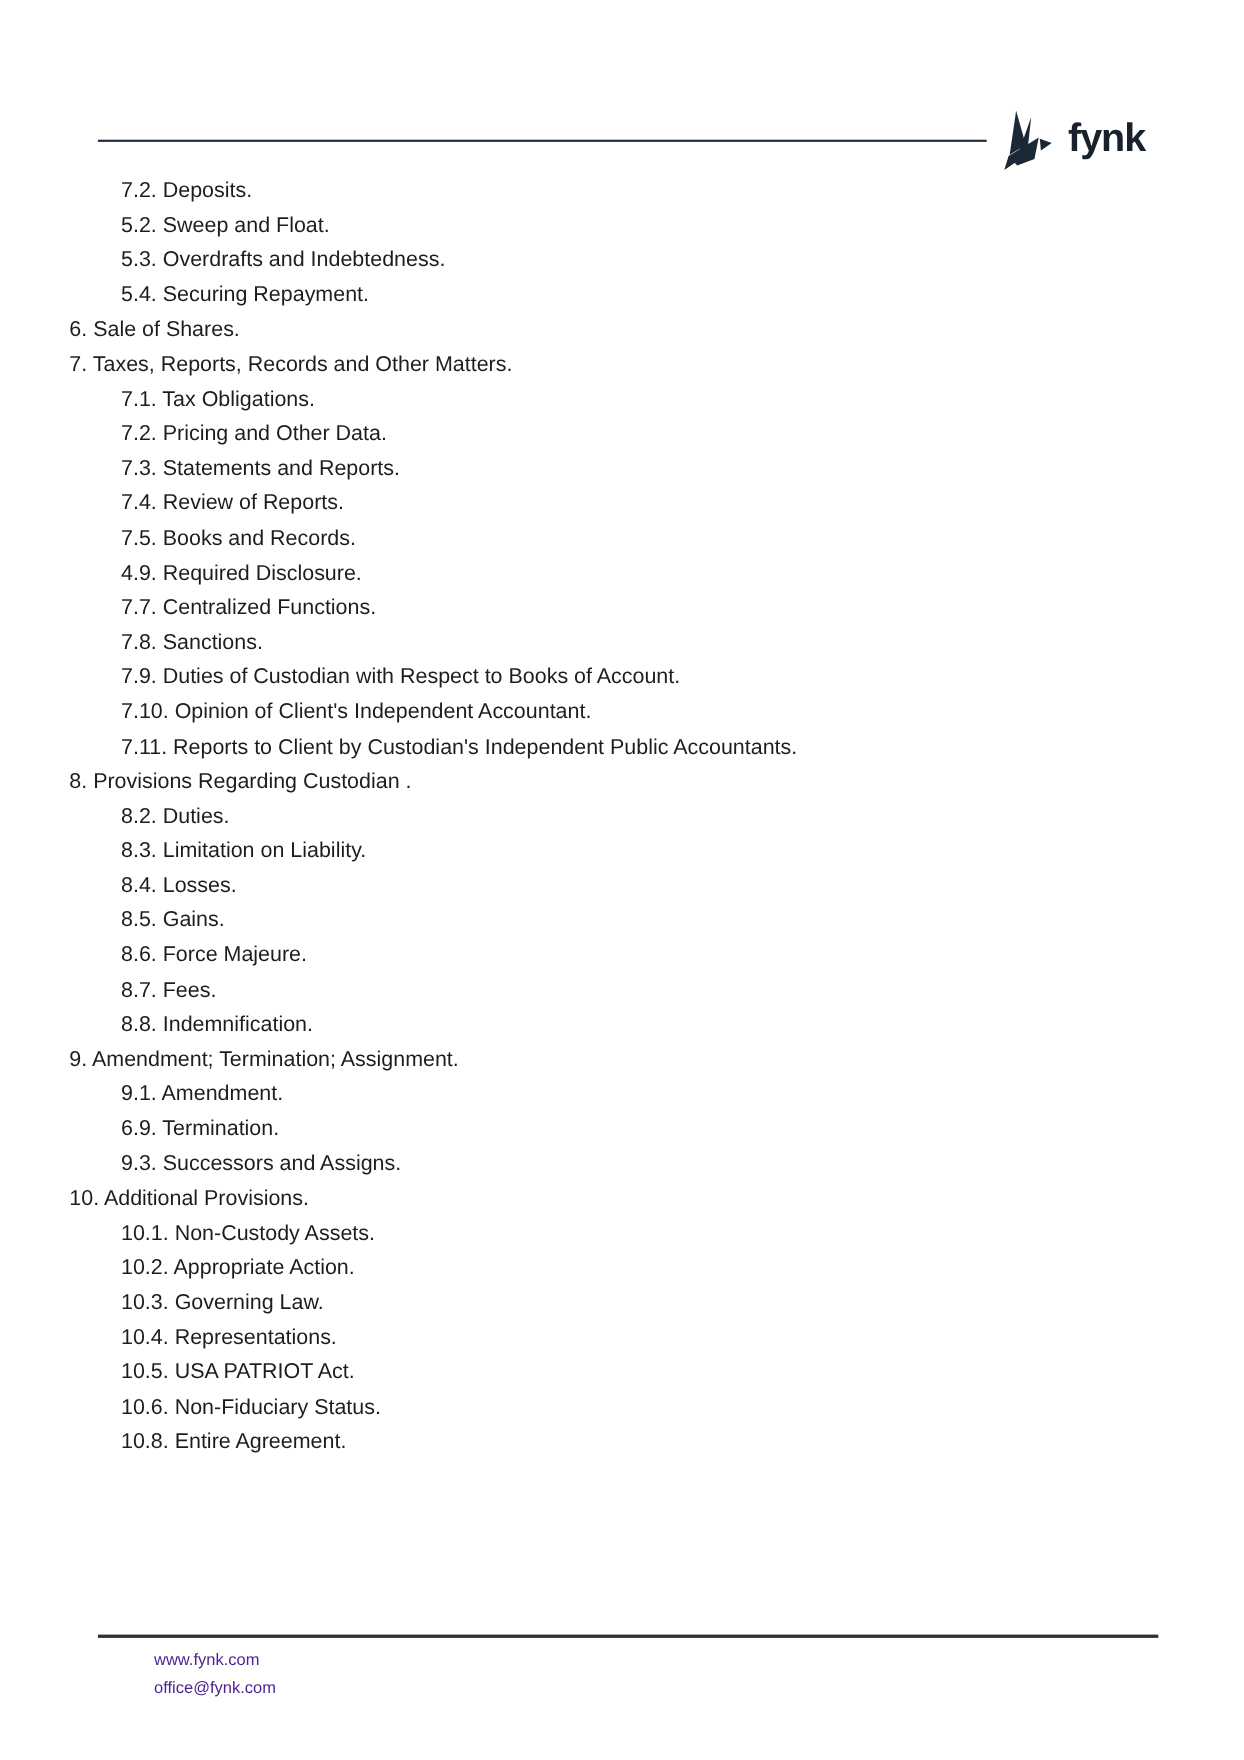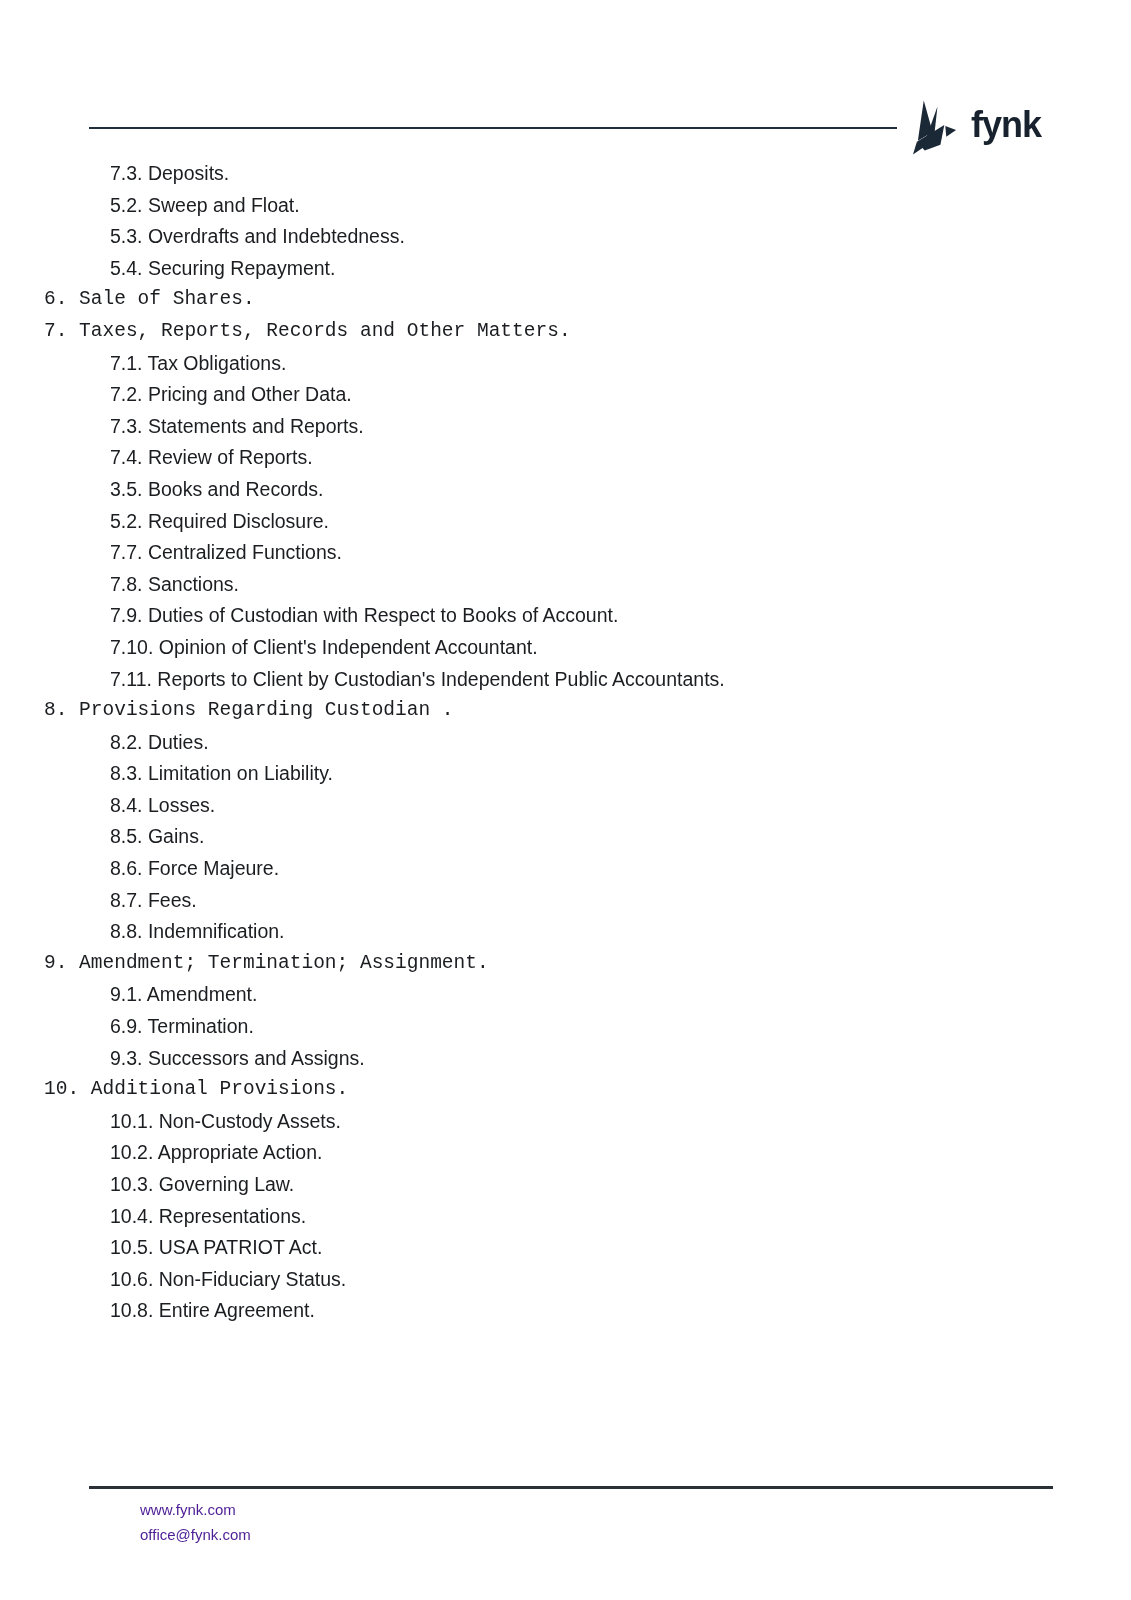--- a/index.html
+++ b/index.html
@@ -54,21 +54,21 @@
     left: 0;
     top: 158px;
     width: 100%;
   }
   .toc-item {
     font-size: 19.5px;
     line-height: 31.6px;
     color: #1b1d21;
     white-space: pre;
   }
-  .toc-item.level-1 { padding-left: 44px; font-family: Liberation Mono, monospace; }
+  .toc-item.level-1 { padding-left: 63px; }
   .toc-item.level-2 { padding-left: 110px; }
   .footer-rule {
     position: absolute;
     left: 89px;
     top: 1486px;
     width: 964px;
     height: 3px;
     background: #2c3138;
   }
   .footer {
@@ -94,32 +94,32 @@
         <polygon points="26,6 23,33 15,37"></polygon>
         <polygon points="5,42 33,25 29,45 13,51"></polygon>
         <polygon points="34,26 45,30 35,37"></polygon>
         <polygon points="5,42 13,47 1,55"></polygon>
       </g>
     </svg>
     <span class="logo-text">fynk</span>
   </div>
 
   <div class="toc">
-      <div class="toc-item level-2">7.3. Deposits.</div>
+      <div class="toc-item level-2">7.2. Deposits.</div>
       <div class="toc-item level-2">5.2. Sweep and Float.</div>
       <div class="toc-item level-2">5.3. Overdrafts and Indebtedness.</div>
       <div class="toc-item level-2">5.4. Securing Repayment.</div>
       <div class="toc-item level-1">6. Sale of Shares.</div>
       <div class="toc-item level-1">7. Taxes, Reports, Records and Other Matters.</div>
       <div class="toc-item level-2">7.1. Tax Obligations.</div>
       <div class="toc-item level-2">7.2. Pricing and Other Data.</div>
       <div class="toc-item level-2">7.3. Statements and Reports.</div>
       <div class="toc-item level-2">7.4. Review of Reports.</div>
-      <div class="toc-item level-2">3.5. Books and Records.</div>
-      <div class="toc-item level-2">5.2. Required Disclosure.</div>
+      <div class="toc-item level-2">7.5. Books and Records.</div>
+      <div class="toc-item level-2">4.9. Required Disclosure.</div>
       <div class="toc-item level-2">7.7. Centralized Functions.</div>
       <div class="toc-item level-2">7.8. Sanctions.</div>
       <div class="toc-item level-2">7.9. Duties of Custodian with Respect to Books of Account.</div>
       <div class="toc-item level-2">7.10. Opinion of Client's Independent Accountant.</div>
       <div class="toc-item level-2">7.11. Reports to Client by Custodian's Independent Public Accountants.</div>
       <div class="toc-item level-1">8. Provisions Regarding Custodian .</div>
       <div class="toc-item level-2">8.2. Duties.</div>
       <div class="toc-item level-2">8.3. Limitation on Liability.</div>
       <div class="toc-item level-2">8.4. Losses.</div>
       <div class="toc-item level-2">8.5. Gains.</div>

